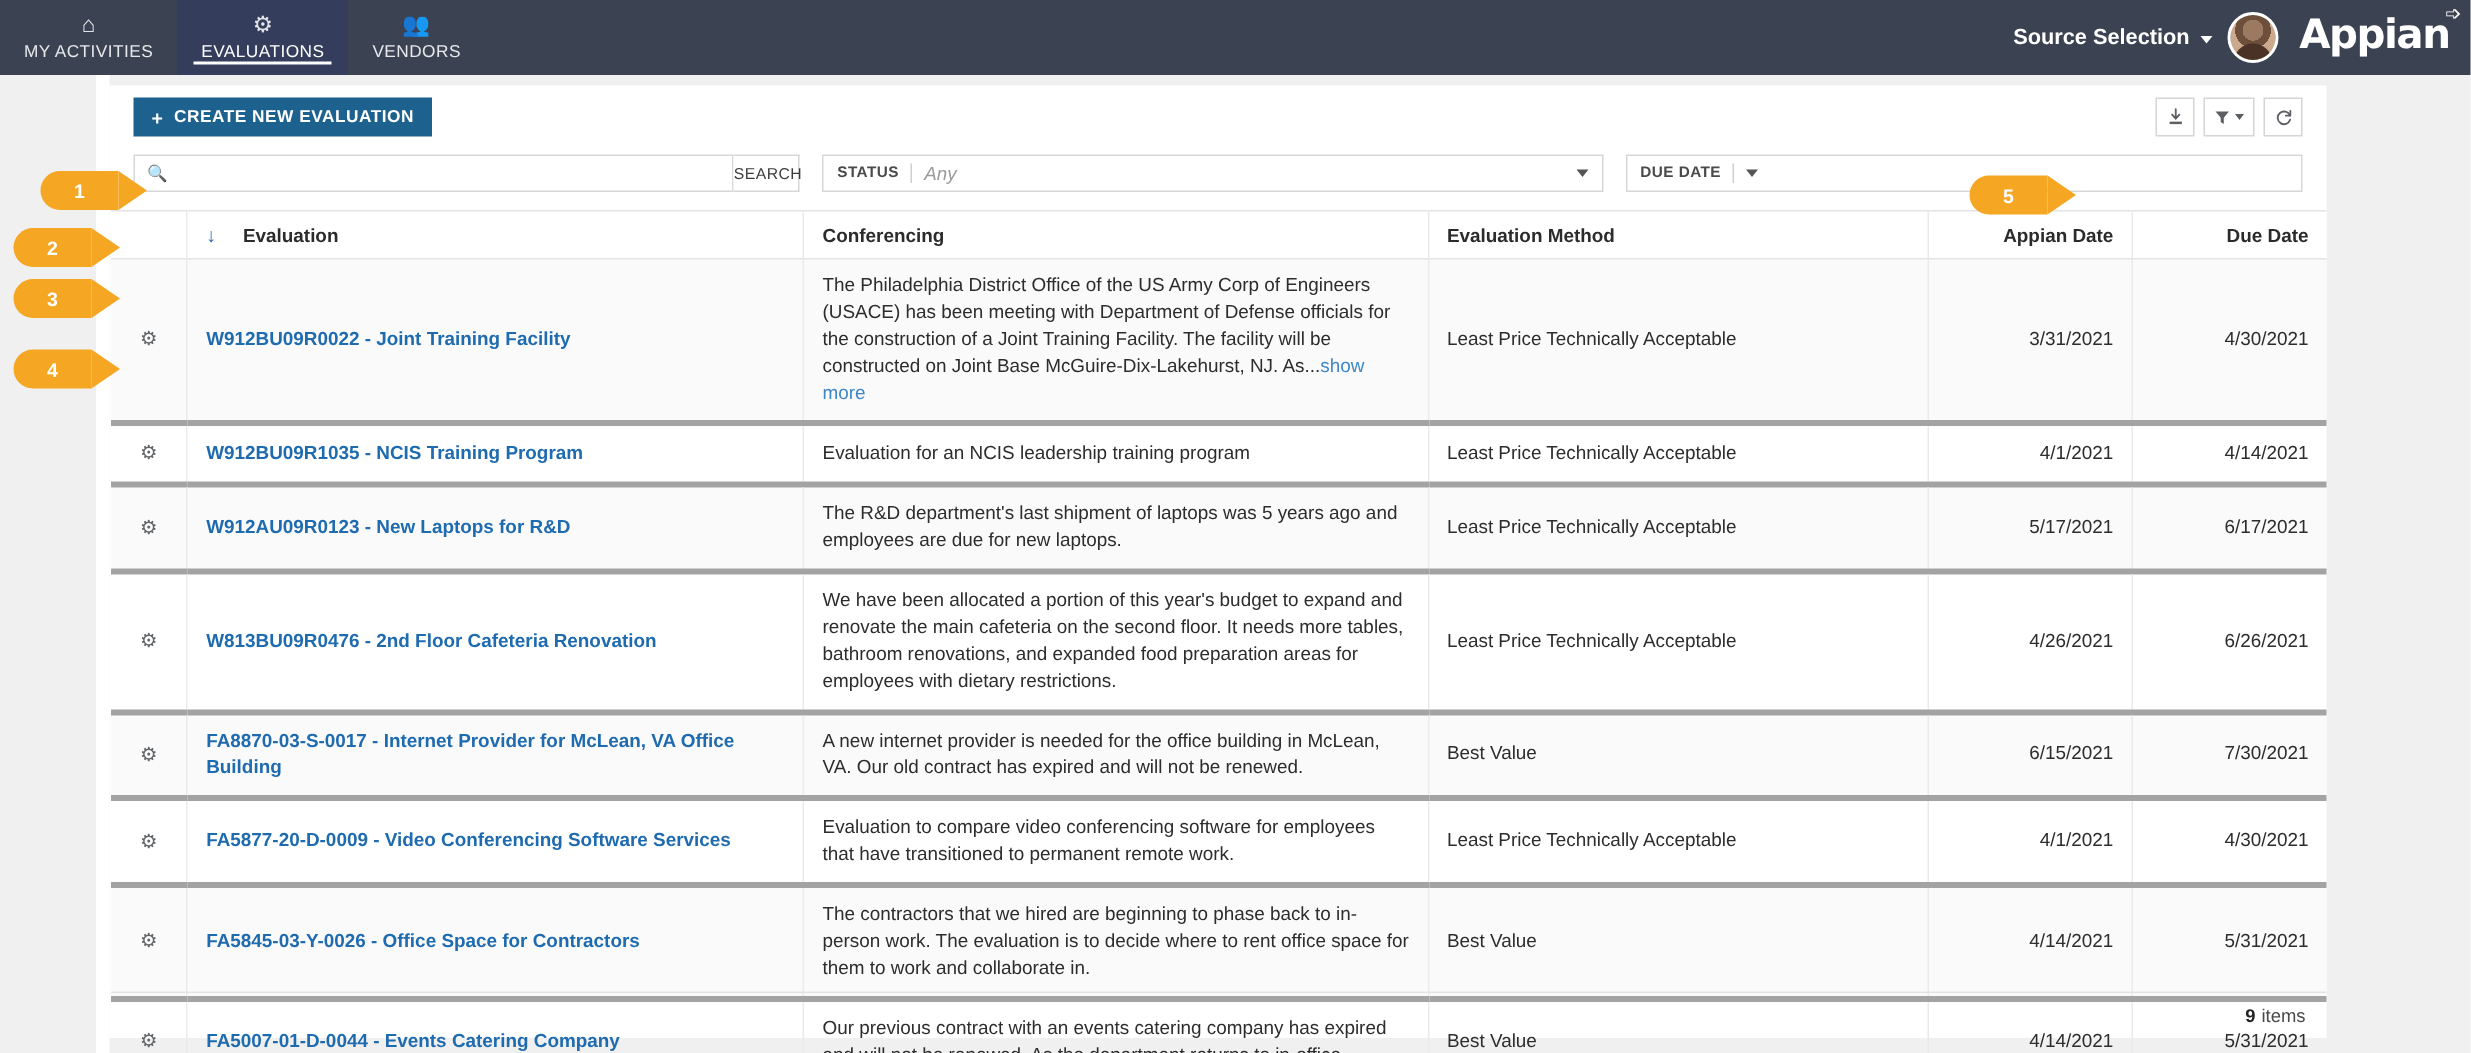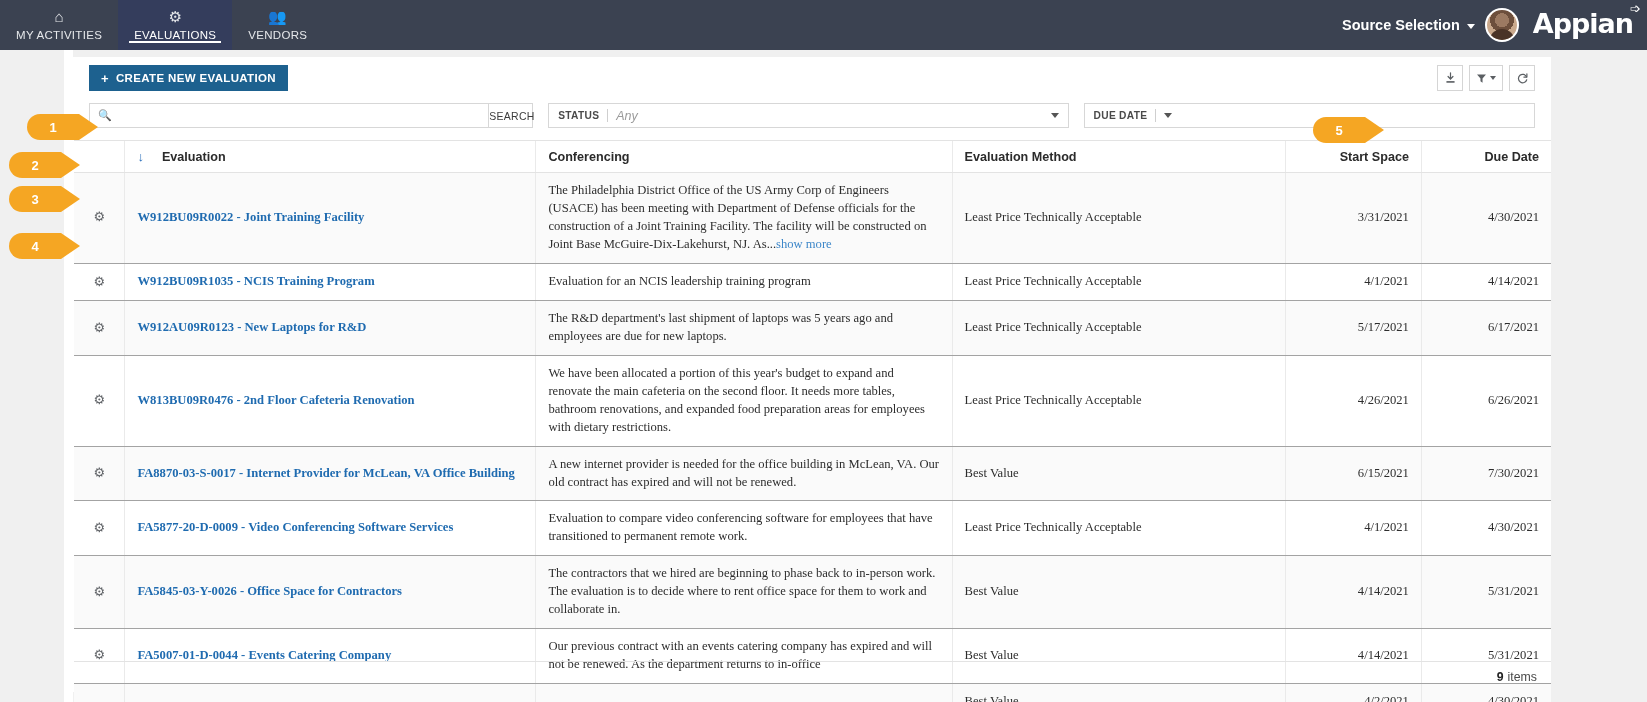--- a/index.html
+++ b/index.html
@@ -146,21 +146,21 @@
     font-size: 12.6px; color: #2d2d2d;
   }
   .tbl th {
     font-weight: bold; font-size: 12.6px; color: #2b2b2b;
     text-align: left; padding: 8px 12px; height: 27px;
     border-bottom: 1px solid #e3e3e3; border-top: 1px solid #e3e3e3;
     background: #ffffff; vertical-align: middle;
   }
   .tbl td {
     padding: 9px 12px; vertical-align: middle;
-    border-bottom: 1px solid #a3a3a3; line-height: 1.42; font-family: Liberation Serif, serif;
+    border-bottom: 4px solid #a3a3a3; line-height: 1.42;
   }
   .tbl tr.alt td { background: #fafafa; }
   .col-gear { width: 48px; }
   .col-eval { width: 387px; }
   .col-desc { width: 392px; }
   .col-meth { width: 314px; }
   .col-start { width: 128px; }
   .col-due { width: 122px; }
   th.col-start, th.col-due, td.c-start, td.c-due { text-align: right; }
   .tbl th.sep, .tbl td.sep { border-left: 1px solid #eaeaea; }
@@ -299,21 +299,21 @@
         <tr>
           <th class="col-gear"></th>
           <th class="col-eval sep">
             <span class="th-inner">
               <span class="sorticon">↓</span>
               <span>Evaluation</span>
             </span>
           </th>
           <th class="col-desc sep">Conferencing</th>
           <th class="col-meth sep">Evaluation Method</th>
-          <th class="col-start sep">Start Space</th>
+          <th class="col-start sep">Appian Date</th>
           <th class="col-due sep">Due Date</th>
         </tr>
       </thead>
       <tbody id="tbody">
           <tr class="alt">
             <td style="text-align: center;"><span class="gear">⚙</span></td>
             <td class="sep"><a class="evallink">W912BU09R0022 - Joint Training Facility</a></td>
             <td class="sep"><span>The Philadelphia District Office of the US Army Corp of Engineers (USACE) has been meeting with Department of Defense officials for the construction of a Joint Training Facility. The facility will be constructed on Joint Base McGuire-Dix-Lakehurst, NJ. As...</span><span class="showmore">show more</span></td>
             <td class="sep">Least Price Technically Acceptable</td>
             <td class="sep c-start">3/31/2021</td>

